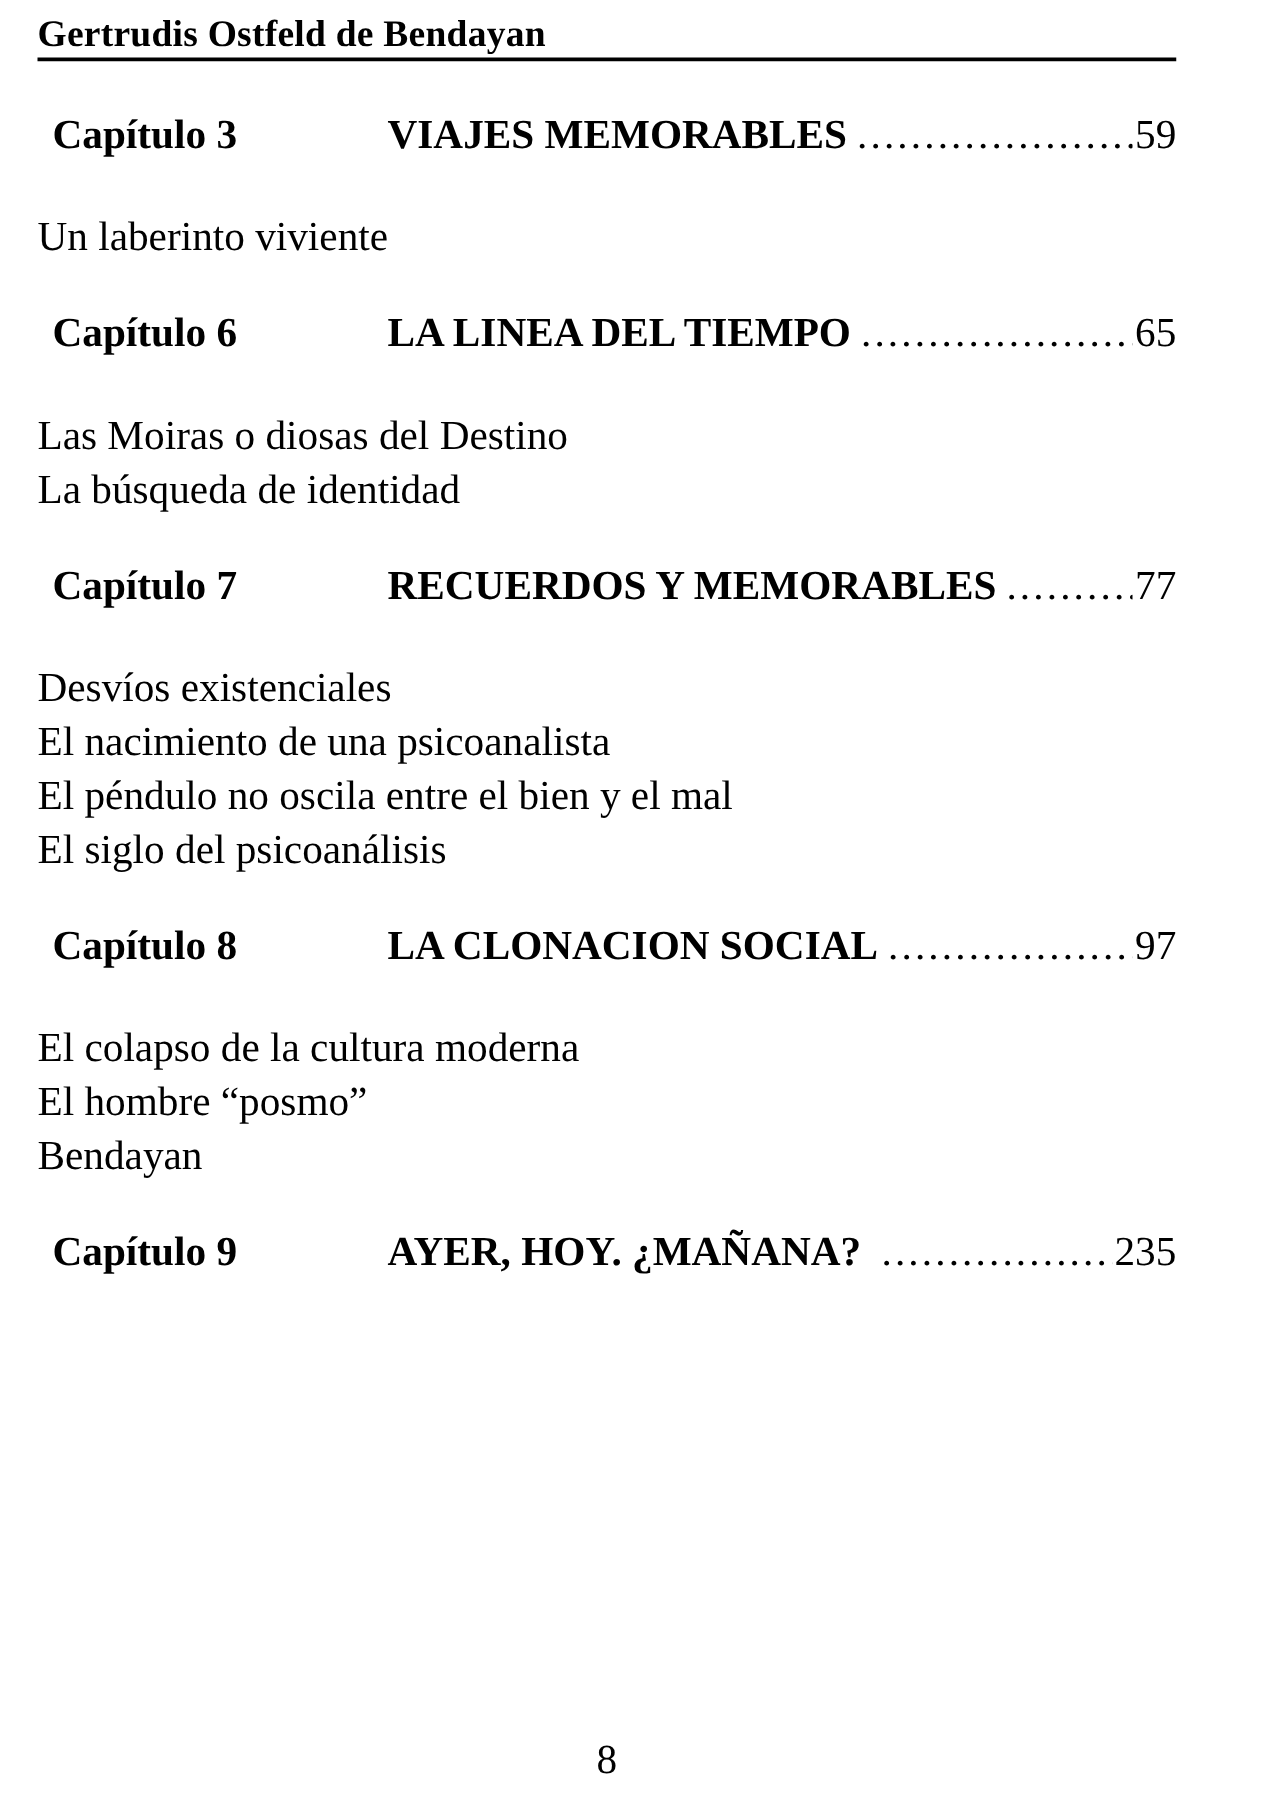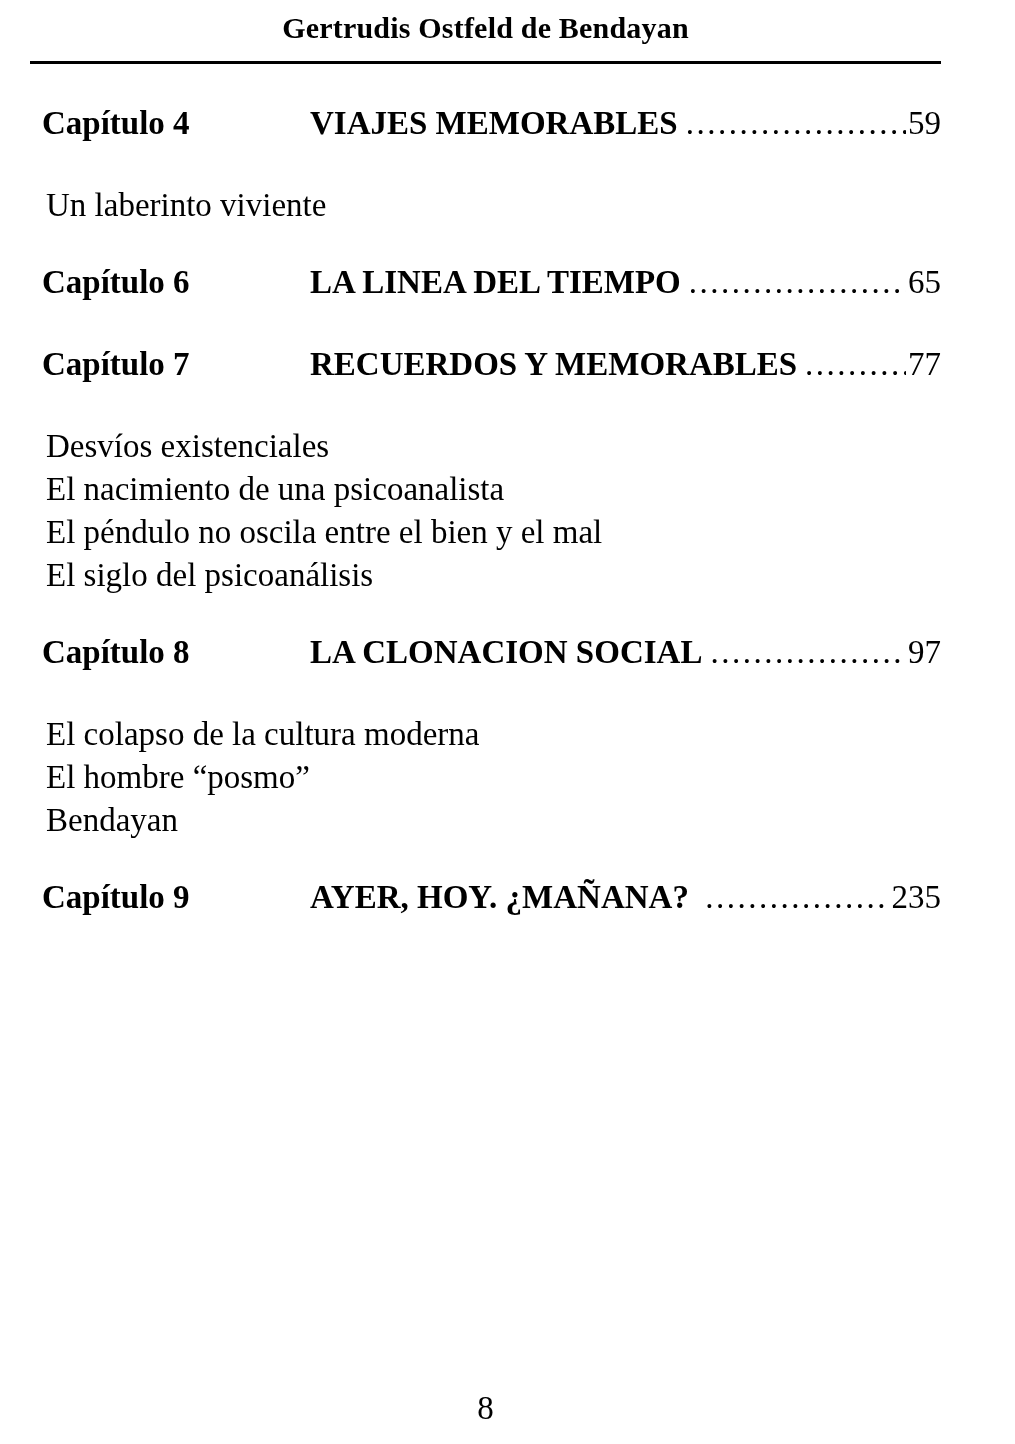--- a/index.html
+++ b/index.html
@@ -10,23 +10,23 @@
     color: #000000;
     font-family: "Liberation Serif", "DejaVu Serif", serif;
     position: relative;
     overflow: hidden;
   }
   .content {
     padding: 0 74px 0 30px; 
   }
   .running-header {
     padding-top: 10px;
-    padding-bottom: 15px;
+    padding-bottom: 0;
     border-bottom: 3px solid #000;
-    text-align: center;
+    text-align: left;
     font-weight: 700;
     font-size: 30px;
     line-height: 36px;
     letter-spacing: 0.2px;
   }
   .chapter-row {
     display: flex;
     align-items: baseline;
     font-size: 33px;
     font-weight: 700;
@@ -43,21 +43,21 @@
     white-space: nowrap;
     font-weight: 400;
     margin: 0 2px 0 8px;
     min-width: 20px;
   }
   .dot-leader::after {
     content: "...........................................................................................";
     letter-spacing: 2.5px;
   }
   .chapter-page { flex: 0 0 auto; font-weight: 400; }
-  .subentries { margin: 16px; font-family: Liberation Serif, serif; }
+  .subentries { margin: 0; font-family: Liberation Serif, serif; }
   .subentry {
     font-size: 33px;
     line-height: 43px;
     font-weight: 400;
   }
   .page-footer {
     position: absolute;
     bottom: 14px;
     left: 30px;
     width: 911px;
@@ -70,36 +70,40 @@
 <body>
 
 <div class="content">
 
   <div class="running-header">Gertrudis Ostfeld de Bendayan</div>
 
   <div class="toc">
 
     <div class="toc-section">
       <div class="chapter-row">
-        <span class="chapter-label">Capítulo 4</span>
+        <span class="chapter-label">Capítulo 3</span>
         <span class="chapter-title">VIAJES MEMORABLES</span>
         <span class="dot-leader"></span>
         <span class="chapter-page">59</span>
       </div>
       <div class="subentries">
         <div class="subentry">Un laberinto viviente</div>
       </div>
     </div>
 
     <div class="toc-section">
       <div class="chapter-row">
         <span class="chapter-label">Capítulo 6</span>
         <span class="chapter-title">LA LINEA DEL TIEMPO</span>
         <span class="dot-leader"></span>
         <span class="chapter-page">65</span>
+      </div>
+      <div class="subentries">
+        <div class="subentry">Las Moiras o diosas del Destino</div>
+        <div class="subentry">La búsqueda de identidad</div>
       </div>
     </div>
 
     <div class="toc-section">
       <div class="chapter-row">
         <span class="chapter-label">Capítulo 7</span>
         <span class="chapter-title">RECUERDOS Y MEMORABLES</span>
         <span class="dot-leader"></span>
         <span class="chapter-page">77</span>
       </div>

